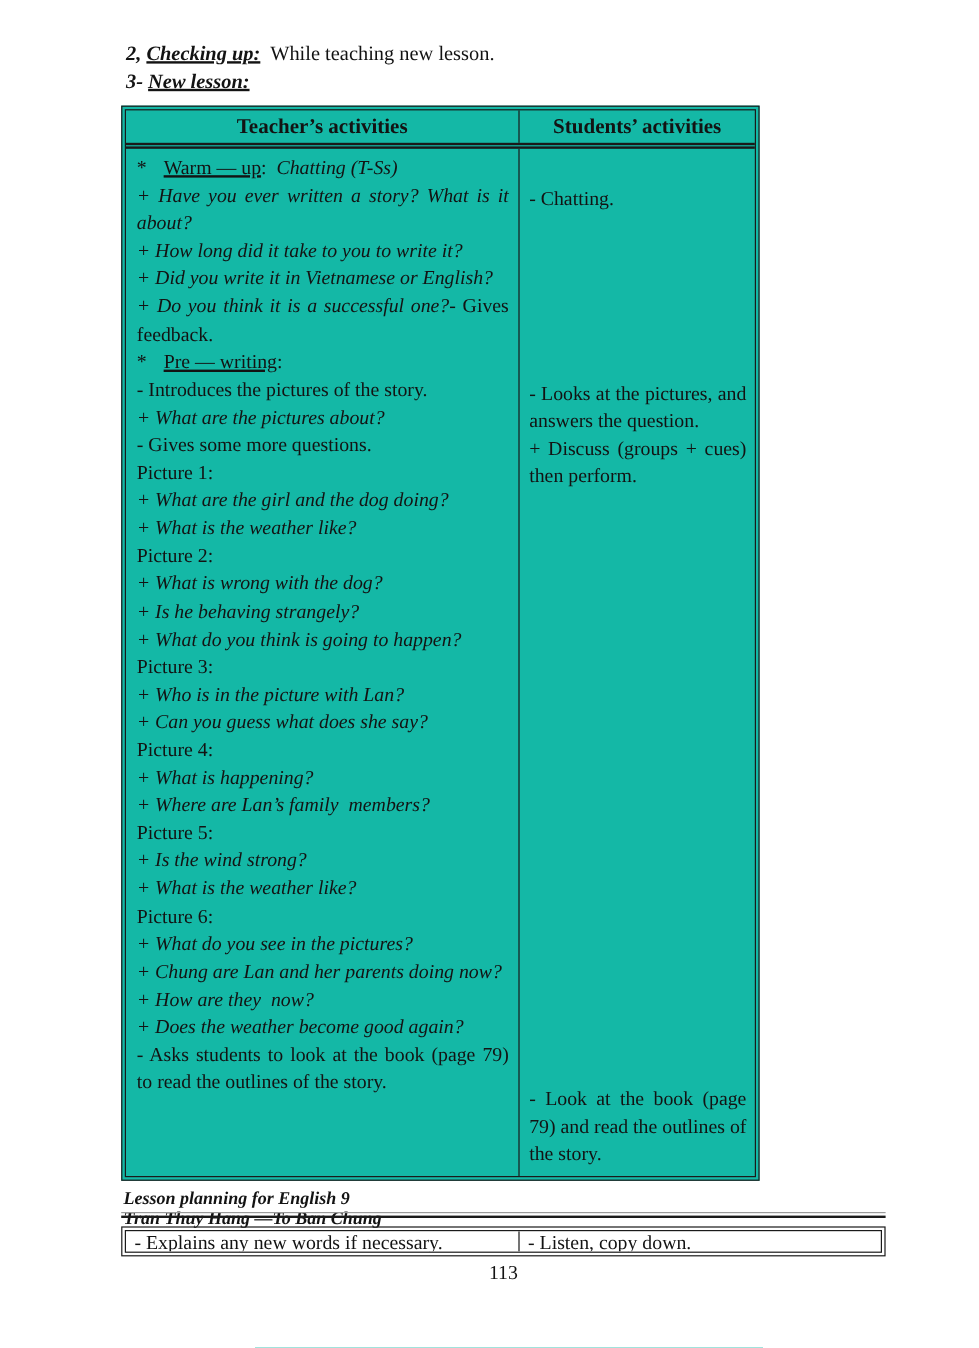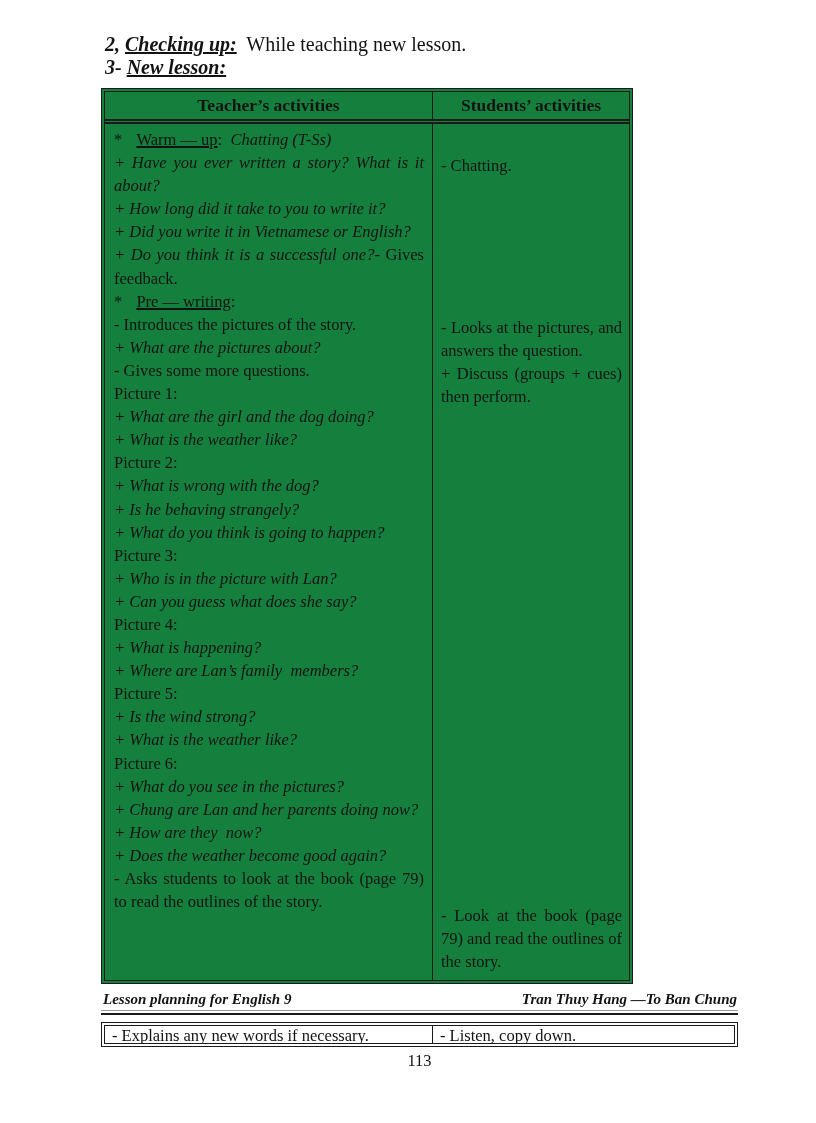--- a/index.html
+++ b/index.html
@@ -9,36 +9,36 @@
     background: #ffffff;
     position: relative;
     font-family: "Liberation Serif", serif;
     color: #131313;
     overflow: hidden;
   }
 
   
   .intro {
     position: absolute; left: 105px; top: 33px;
-    font-size: 20px; line-height: 23px;
+    font-size: 17px; line-height: 23px;
   }
   .intro-line { white-space: pre; }
   .bi { font-weight: bold; font-style: italic; }
   .bi-u {
     font-weight: bold; font-style: italic;
     text-decoration: underline;
     text-decoration-thickness: 2px;
   }
   .intro-rest { font-weight: normal; font-style: normal; }
 
   
   .main-table {
     position: absolute; left: 101px; top: 88px; width: 532px;
     border: 4px double #1a1a1a;
-    background: #15803d;
+    background: #14b8a6;
   }
   .t-header {
     display: flex;
     border-bottom: 5px double #1a1a1a;
   }
   .t-header .hcell {
     height: 27px;
     font-size: 17.5px; font-weight: bold;
     text-align: center; line-height: 26px;
   }
@@ -59,21 +59,21 @@
     text-decoration: underline;
     text-decoration-thickness: 1.5px;
     margin-left: 10px;
   }
   .sblock { position: absolute; left: 8px; right: 7px; }
 
   
   .footer-line {
     position: absolute; left: 103px; top: 991px; width: 634px;
     display: flex; justify-content: space-between;
-    font-size: 15px; font-weight: bold; font-style: italic;
+    font-size: 15px; font-weight: bold; font-style: italic; flex-direction: column;
   }
   .footer-rule {
     position: absolute; left: 101px; top: 1013px; width: 637px;
     height: 2px; background: #1a1a1a;
   }
   .footer-rule-shadow {
     position: absolute; left: 101px; top: 1010px; width: 637px;
     height: 1px; background: #9a9a9a;
   }
 

